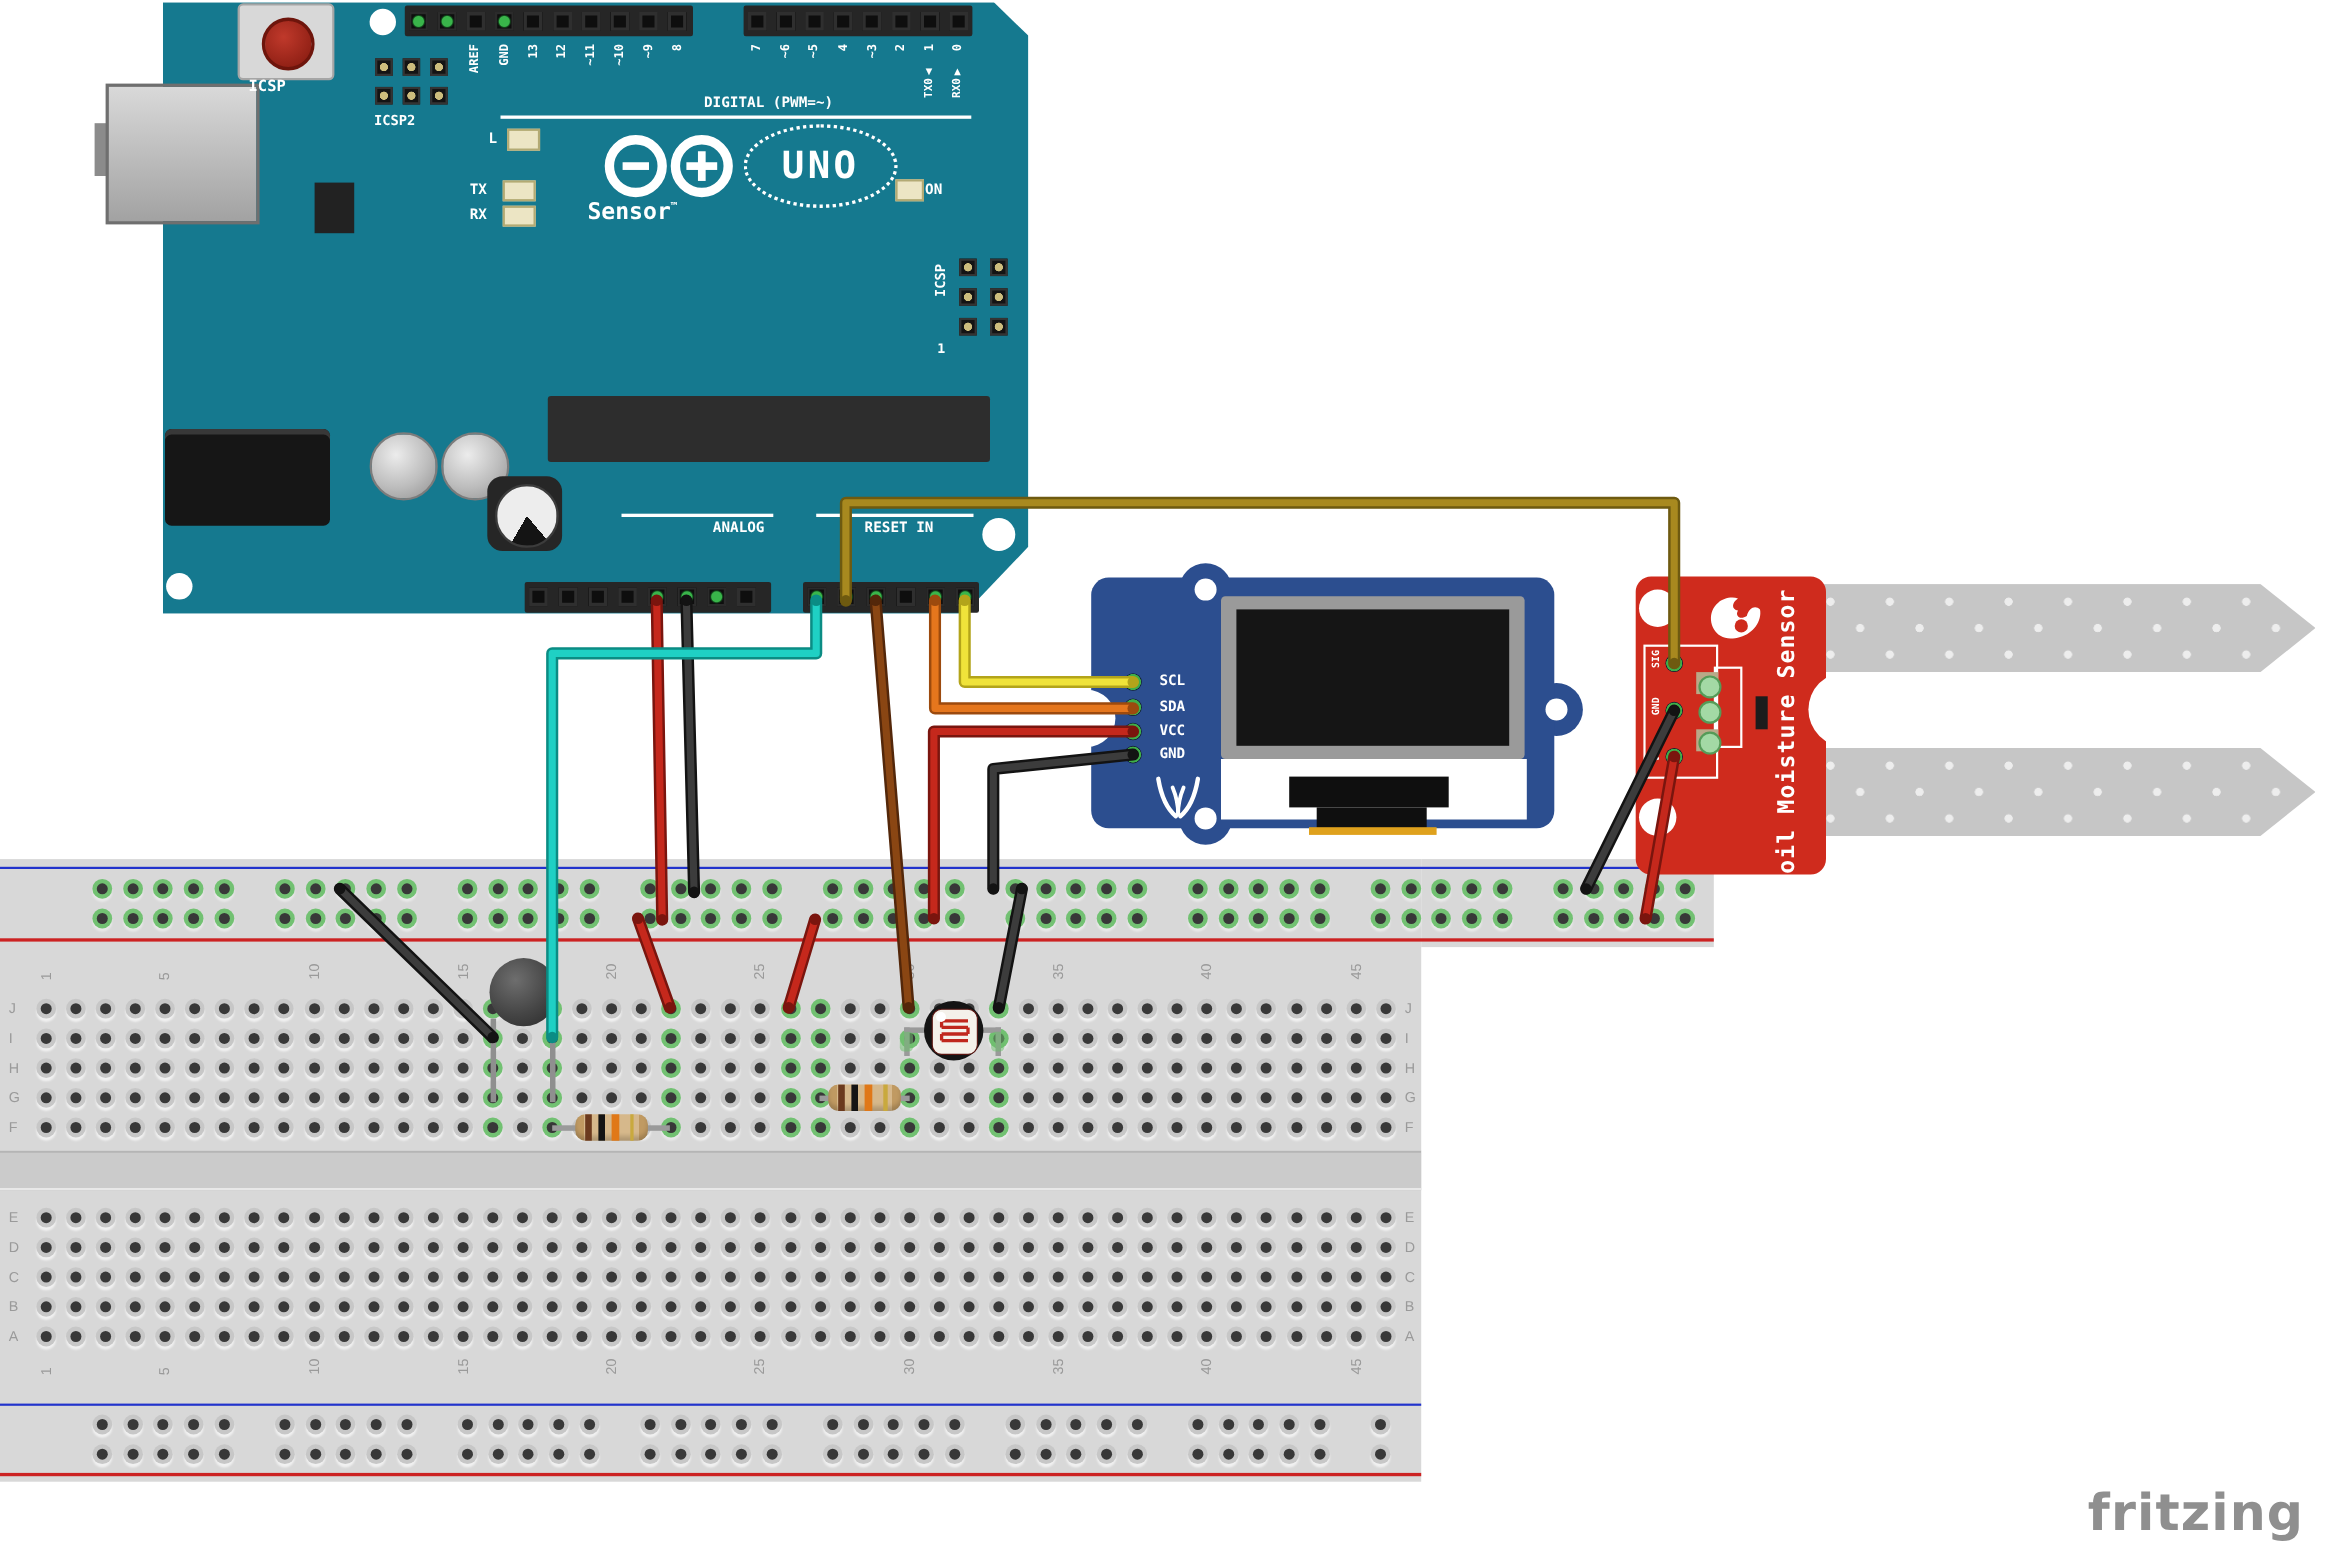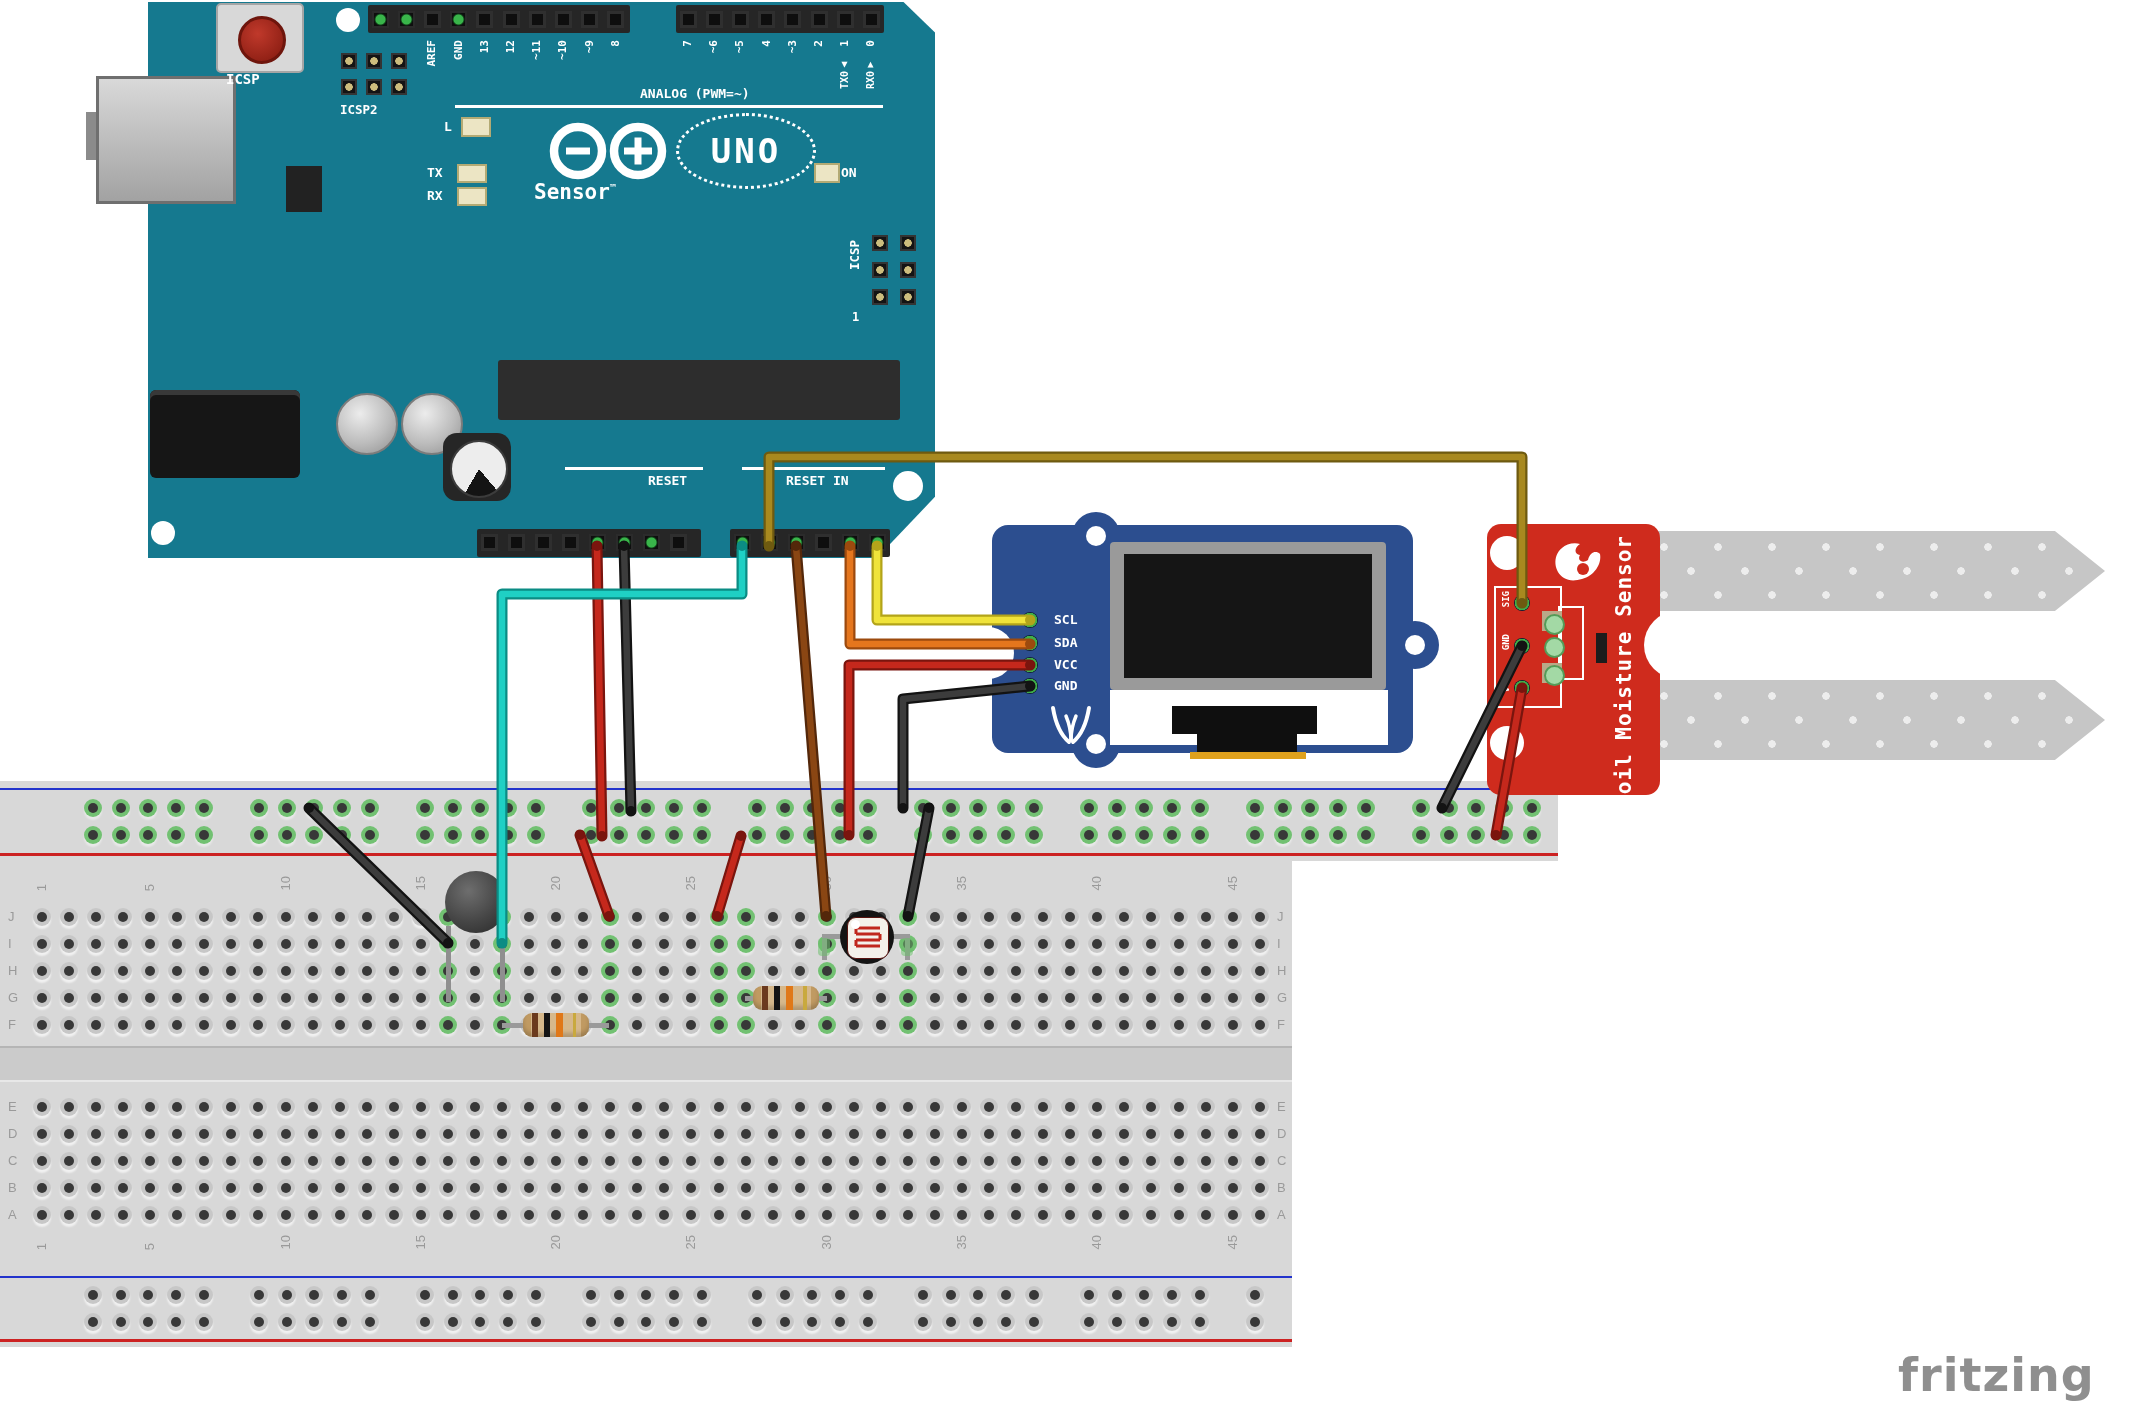--- a/index.html
+++ b/index.html
@@ -798,24 +798,24 @@
       <rect x="96.5" y="25.5" width="7" height="27" fill="#fff"></rect>
       <rect x="86" y="35.5" width="28" height="7" fill="#fff"></rect>
     </svg>
     <div class="abs mono" style="left:676px;top:113px;width:134px;height:70px;border:3px dotted #fff;border-radius:50%;display:flex;align-items:center;justify-content:center;">
       <span style="color:#fff;font-weight:bold;font-size:34px;letter-spacing:3px;">UNO</span>
     </div>
     <div class="abs mono" style="left:534px;top:180px;color:#fff;font-weight:bold;font-size:21px;">
       <span>Sensor</span><sup style="font-size:10px;">™</sup>
     </div>
 
-    <div class="silk" style="left:640px;top:86px;">ANALOG (PWM=~)</div>
+    <div class="silk" style="left:640px;top:86px;">DIGITAL (PWM=~)</div>
     <div class="silkline" style="left:455px;top:105px;width:428px;"></div>
     <div class="silkline" style="left:565px;top:467px;width:138px;"></div>
-    <div class="silk" style="left:648px;top:473px;">RESET</div>
+    <div class="silk" style="left:648px;top:473px;">ANALOG</div>
     <div class="silkline" style="left:742px;top:467px;width:143px;"></div>
     <div class="silk" style="left:786px;top:473px;">RESET IN</div>
 
     <div class="abs hdr" style="left:368px;top:5px;width:262px;height:28px;"></div>
     <div class="abs hdr" style="left:676px;top:5px;width:208px;height:28px;"></div>
     <div class="abs hdr" style="left:477px;top:529px;width:224px;height:28px;"></div>
     <div class="abs hdr" style="left:730px;top:529px;width:160px;height:28px;"></div>
     <div id="arduino-pins" class="abs" style="left:0;top:0;">
         <div class="apin green" style="position:absolute;left:371.5px;top:11px;"></div>
         <div class="apin green" style="position:absolute;left:397.7px;top:11px;"></div>

